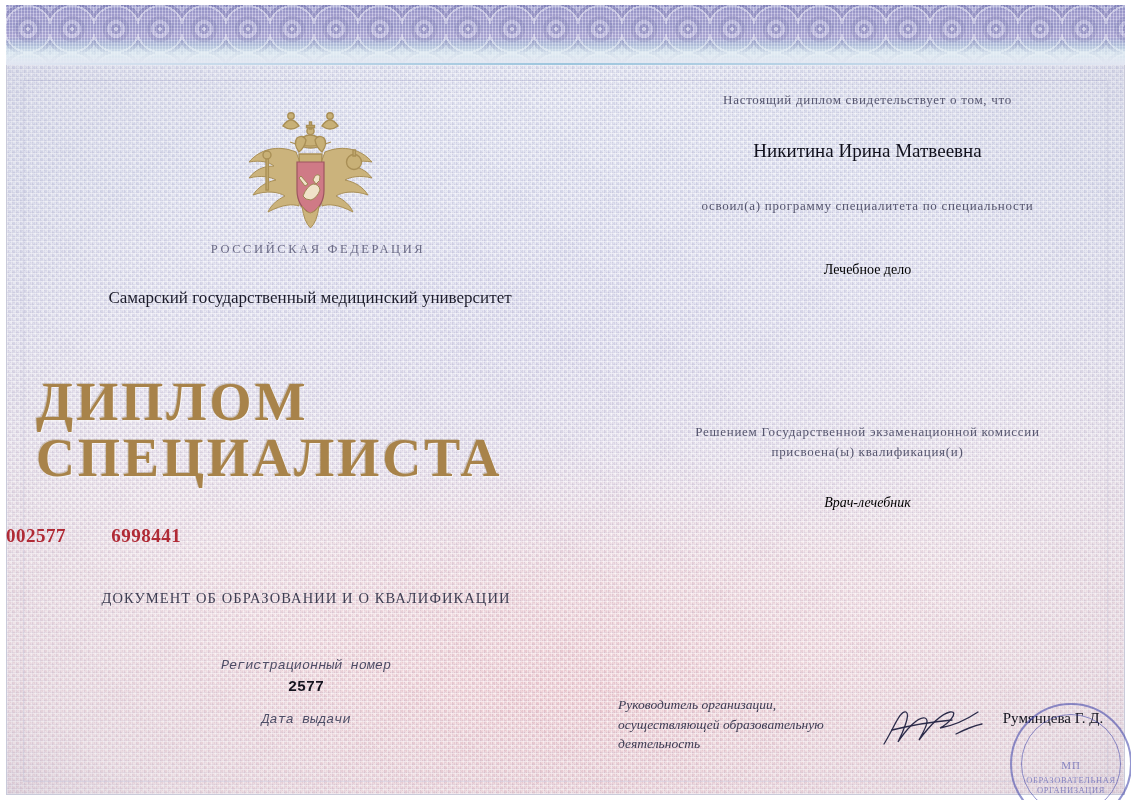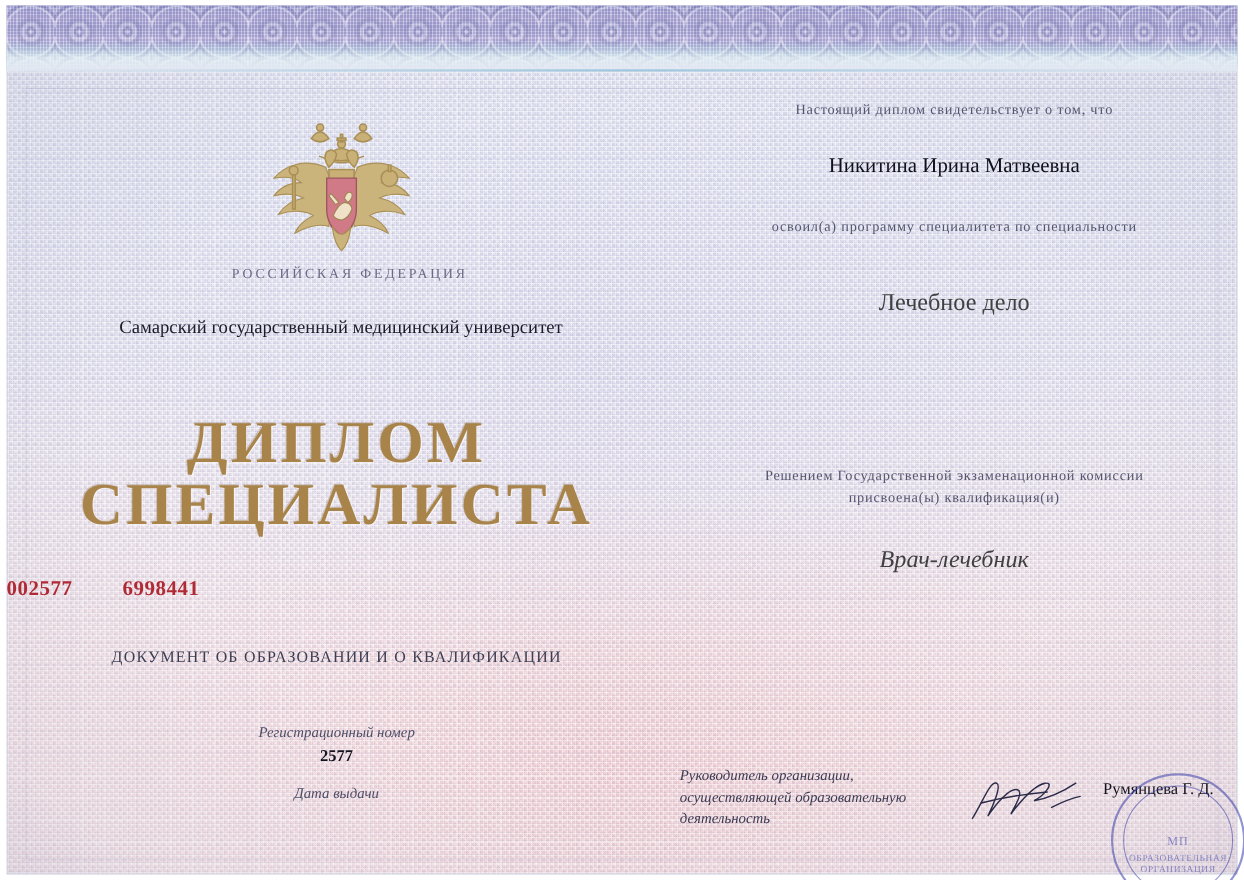--- a/index.html
+++ b/index.html
@@ -88,22 +88,22 @@
   }
   .univ {
     position: absolute; left: 4px; top: 218px; width: 600px;
     text-align: center;
     font-size: 17px;
     color: #1b1b2a;
   }
 
   .diploma-title {
     position: absolute; left: 0; top: 305px; width: 600px;
-    text-align: center;
     line-height: 1.0;
+    padding-left: 30px;
   }
   .diploma-title .l1 {
     display: block;
     font-family: "Liberation Serif", serif;
     font-size: 54px;
     letter-spacing: 3px;
     font-weight: 700;
     color: #a8834a;
     text-shadow: 1px 1px 0 rgba(255,255,255,.55), -1px -1px 0 rgba(120,90,40,.25);
   }
@@ -130,21 +130,21 @@
 
   .doc-kind {
     position: absolute; left: 0; top: 520px; width: 600px;
     text-align: center;
     font-size: 14.5px;
     letter-spacing: 1.1px;
     color: #3d3d52;
   }
 
   .reg-block {
-    position: absolute; left: 0; top: 588px; width: 600px; text-align: center;
+    position: absolute; left: 0; top: 588px; width: 600px; text-align: center; font-family: Liberation Mono, monospace;
   }
   .reg-block .cap {
     font-style: italic;
     font-size: 13.5px;
     color: #4d4d66;
   }
   .reg-block .val {
     font-size: 15px;
     font-weight: 700;
     color: #14141f;
@@ -162,22 +162,22 @@
   .r-small {
     font-size: 13px;
     letter-spacing: .7px;
     color: #55556e;
   }
   .r-big {
     font-size: 19px;
     color: #10101c;
   }
   .r-mid {
-    font-size: 22px;
-    color: #404040;
+    font-size: 14px;
+    color: #000000;
   }
 
   .signer {
     position: absolute; left: 8px; top: 625px; width: 270px;
     font-style: italic;
     font-size: 13.5px;
     line-height: 1.45;
     color: #3a3a52;
   }
   .sig-mark {

